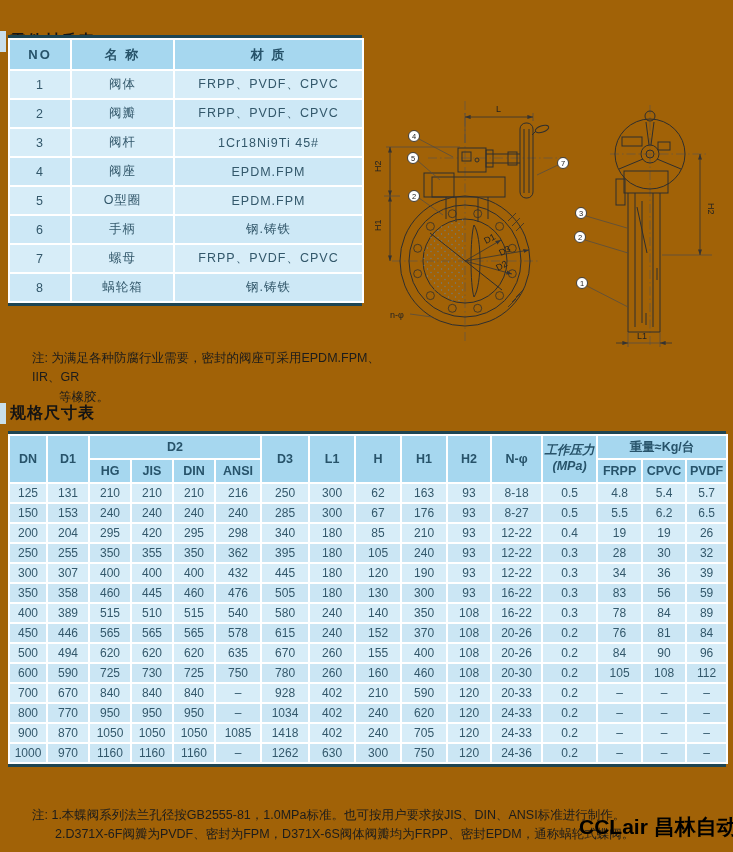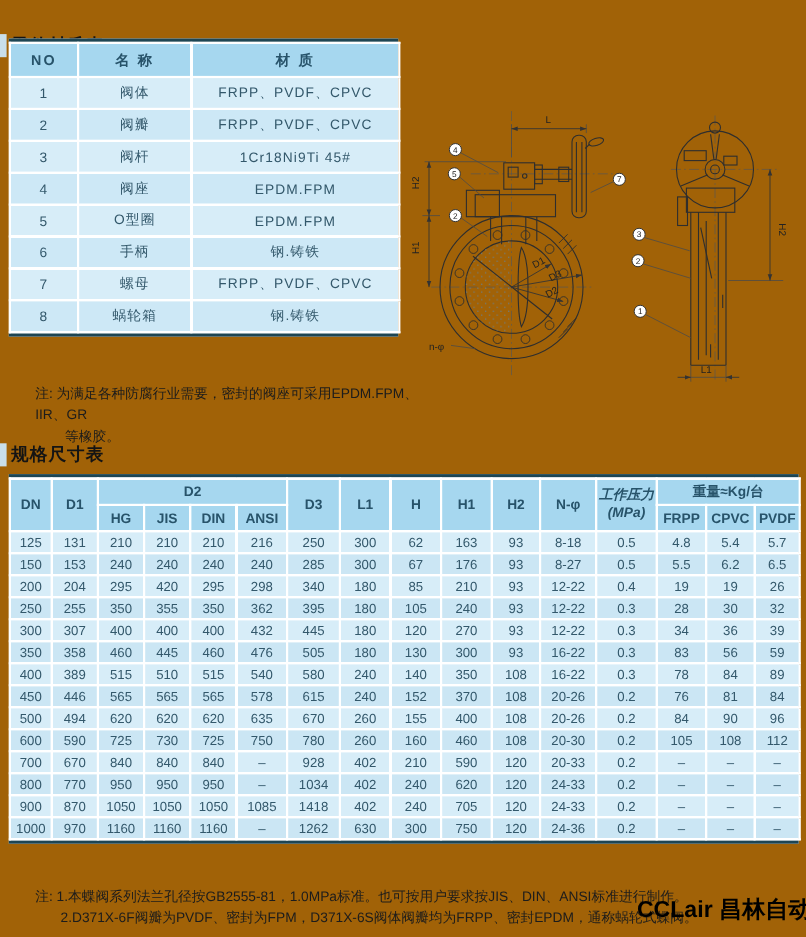--- a/index.html
+++ b/index.html
@@ -436,21 +436,21 @@
           <tr>
             <td>300</td>
             <td>307</td>
             <td>400</td>
             <td>400</td>
             <td>400</td>
             <td>432</td>
             <td>445</td>
             <td>180</td>
             <td>120</td>
-            <td>270</td>
+            <td>190</td>
             <td>93</td>
             <td>12-22</td>
             <td>0.3</td>
             <td>34</td>
             <td>36</td>
             <td>39</td>
           </tr>
           <tr>
             <td>350</td>
             <td>358</td>

